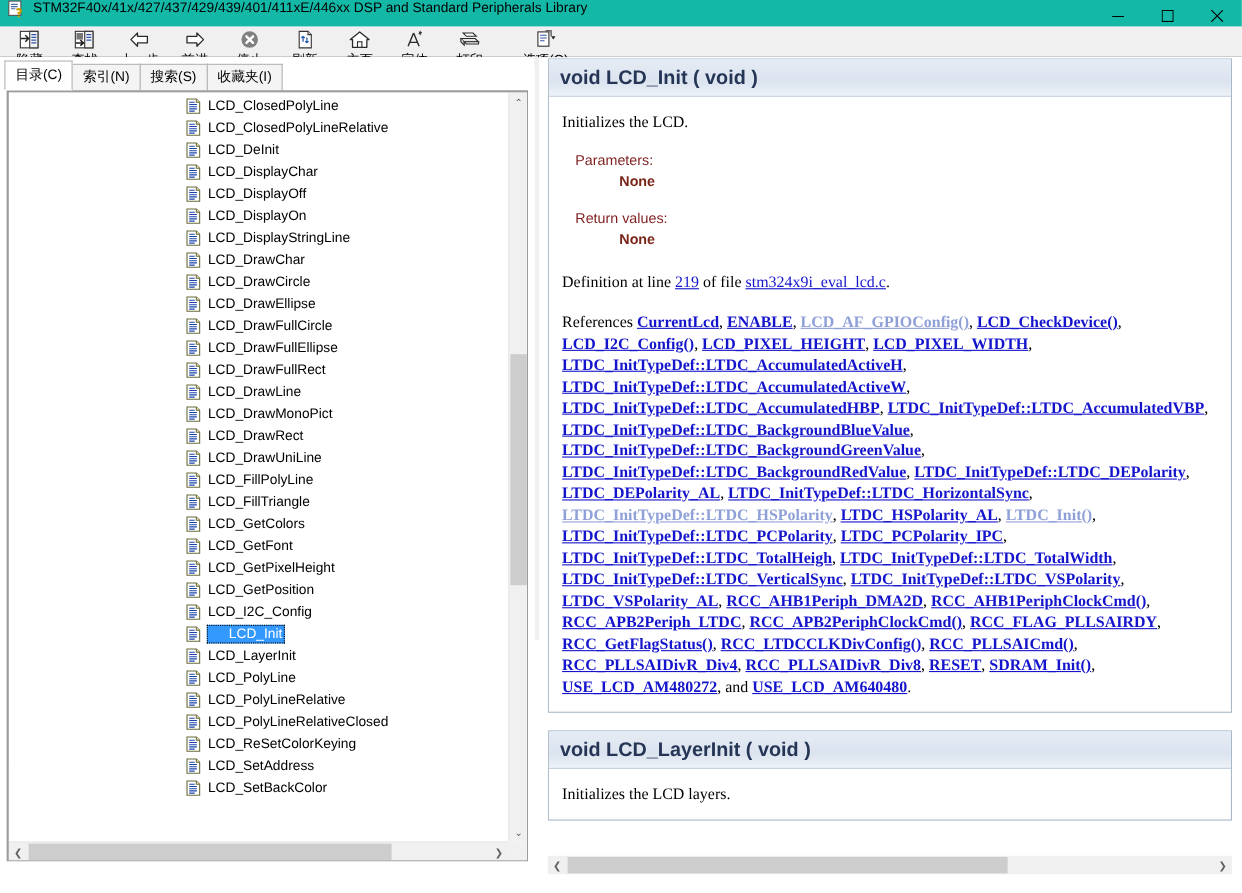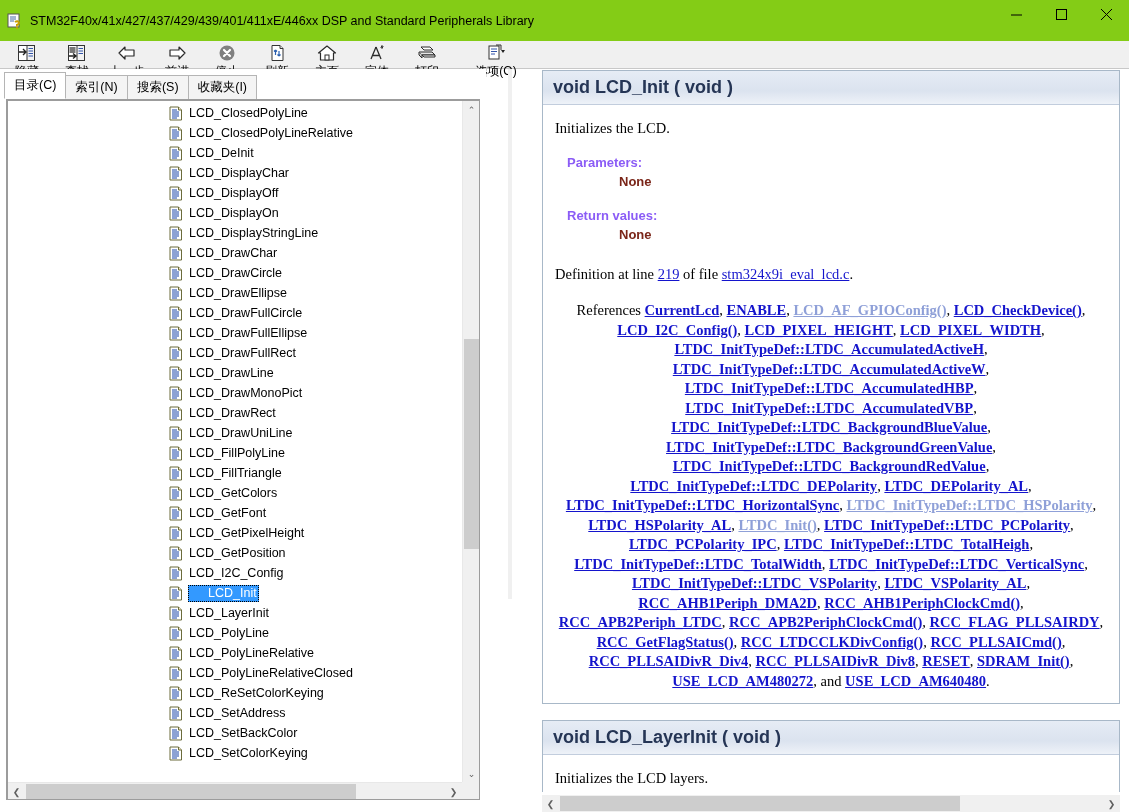--- a/index.html
+++ b/index.html
@@ -6,24 +6,23 @@
   html, body {
     margin: 0; padding: 0;
     width: 1129px; height: 812px;
     overflow: hidden;
     background: #ffffff;
     font-family: "Liberation Sans", sans-serif;
   }
 
   
   #titlebar {
-    height: 41px;
-    background: #84cc16;
+    height: 24px;
+    background: #14b8a6;
     display: flex;
-    align-items: center;
     position: relative;
     border-bottom: 0px solid #dedede;
   }
   #app-icon {
     width: 16px; height: 16px;
     margin-left: 7px; margin-right: 7px;
     position: relative;
     flex: none;
   }
   #title-text {
@@ -68,21 +67,20 @@
     margin-top: 1px;
     line-height: 14px;
     white-space: nowrap;
   }
 
   
   #body-area {
     height: 530px;
     display: flex;
     background: #ffffff;
-    gap: 22px;
   }
   #left-pane {
     width: 486px;
     height: 743px;
     background: #ffffff;
     position: relative;
     display: flex;
     flex-direction: column;
   }
   #tabstrip {
@@ -223,44 +221,44 @@
     font-family: "Liberation Serif", serif;
     font-size: 14.5px;
     color: #000;
     line-height: 19.5px;
   }
   .paramtable {
     margin: 14px 0 6px 12px;
     font-family: "Liberation Sans", sans-serif;
   }
   .paramhead {
-    font-size: 13px; font-weight: bold; color: #8b5cf6;
+    font-size: 13px; font-weight: normal; color: #7f1d1d;
   }
   .paramval {
     font-size: 13px; font-weight: bold; color: #7a2518;
-    margin-left: 52px;
+    margin-left: 40px;
   }
   .spacer-block { height: 14px; }
   .deftext { font-family: "Liberation Serif", serif; font-size: 14.5px; }
   a.el, a.elref {
     color: #1414cc;
     text-decoration: underline;
     font-weight: bold;
     font-family: "Liberation Serif", serif;
     font-size: 14.5px;
   }
   a.el.dim { color: #8fa0d8; }
   a.plain {
     color: #1414cc;
     text-decoration: underline;
     font-weight: normal;
     font-family: "Liberation Serif", serif;
     font-size: 14.5px;
   }
-  .refs-block { margin-top: 17px; text-align: center; }
+  .refs-block { margin-top: 17px; }
 
   #right-hsb {
     position: absolute; left: 8px; right: 9px; bottom: 0; height: 17px;
     background: #f0f0f0;
   }
   #right-vsb-gutter {
     position: absolute; right: 0; top: 0; bottom: 0; width: 9px;
     background: #ffffff;
   }
 
@@ -822,32 +820,20 @@
                   <path d="M1 1 L9.5 1 L12.5 4 L12.5 14 L1 14 Z" fill="#ffffff" stroke="#6b6b3b" stroke-width="1"></path>
                   <path d="M9.5 1 L9.5 4 L12.5 4" fill="#f5eabf" stroke="#6b6b3b" stroke-width="1"></path>
                   <line x1="3" y1="4" x2="8" y2="4" stroke="#1a45a8" stroke-width="1"></line>
                   <line x1="3" y1="6" x2="10" y2="6" stroke="#1a45a8" stroke-width="1"></line>
                   <line x1="3" y1="8" x2="10" y2="8" stroke="#1a45a8" stroke-width="1"></line>
                   <line x1="3" y1="10" x2="10" y2="10" stroke="#1a45a8" stroke-width="1"></line>
                   <line x1="3" y1="12" x2="8" y2="12" stroke="#1a45a8" stroke-width="1"></line>
                 </svg></span>
               <span class="tree-label">LCD_SetBackColor</span>
             </div>
-            <div class="tree-row">
-              <span class="doc-icon"><svg width="14" height="15" viewBox="0 0 14 15">
-                  <path d="M1 1 L9.5 1 L12.5 4 L12.5 14 L1 14 Z" fill="#ffffff" stroke="#6b6b3b" stroke-width="1"></path>
-                  <path d="M9.5 1 L9.5 4 L12.5 4" fill="#f5eabf" stroke="#6b6b3b" stroke-width="1"></path>
-                  <line x1="3" y1="4" x2="8" y2="4" stroke="#1a45a8" stroke-width="1"></line>
-                  <line x1="3" y1="6" x2="10" y2="6" stroke="#1a45a8" stroke-width="1"></line>
-                  <line x1="3" y1="8" x2="10" y2="8" stroke="#1a45a8" stroke-width="1"></line>
-                  <line x1="3" y1="10" x2="10" y2="10" stroke="#1a45a8" stroke-width="1"></line>
-                  <line x1="3" y1="12" x2="8" y2="12" stroke="#1a45a8" stroke-width="1"></line>
-                </svg></span>
-              <span class="tree-label">LCD_SetColorKeying</span>
-            </div>
           </div>
       </div>
 
       <div class="sb-v">
         <div class="sb-arrow" style="top:0;left:0;">⌃</div>
         <div class="sb-thumb-v" style="top:238px;height:210px;"></div>
         <div class="sb-arrow" style="bottom:0;left:0;">⌄</div>
       </div>
 
       <div class="sb-h">

